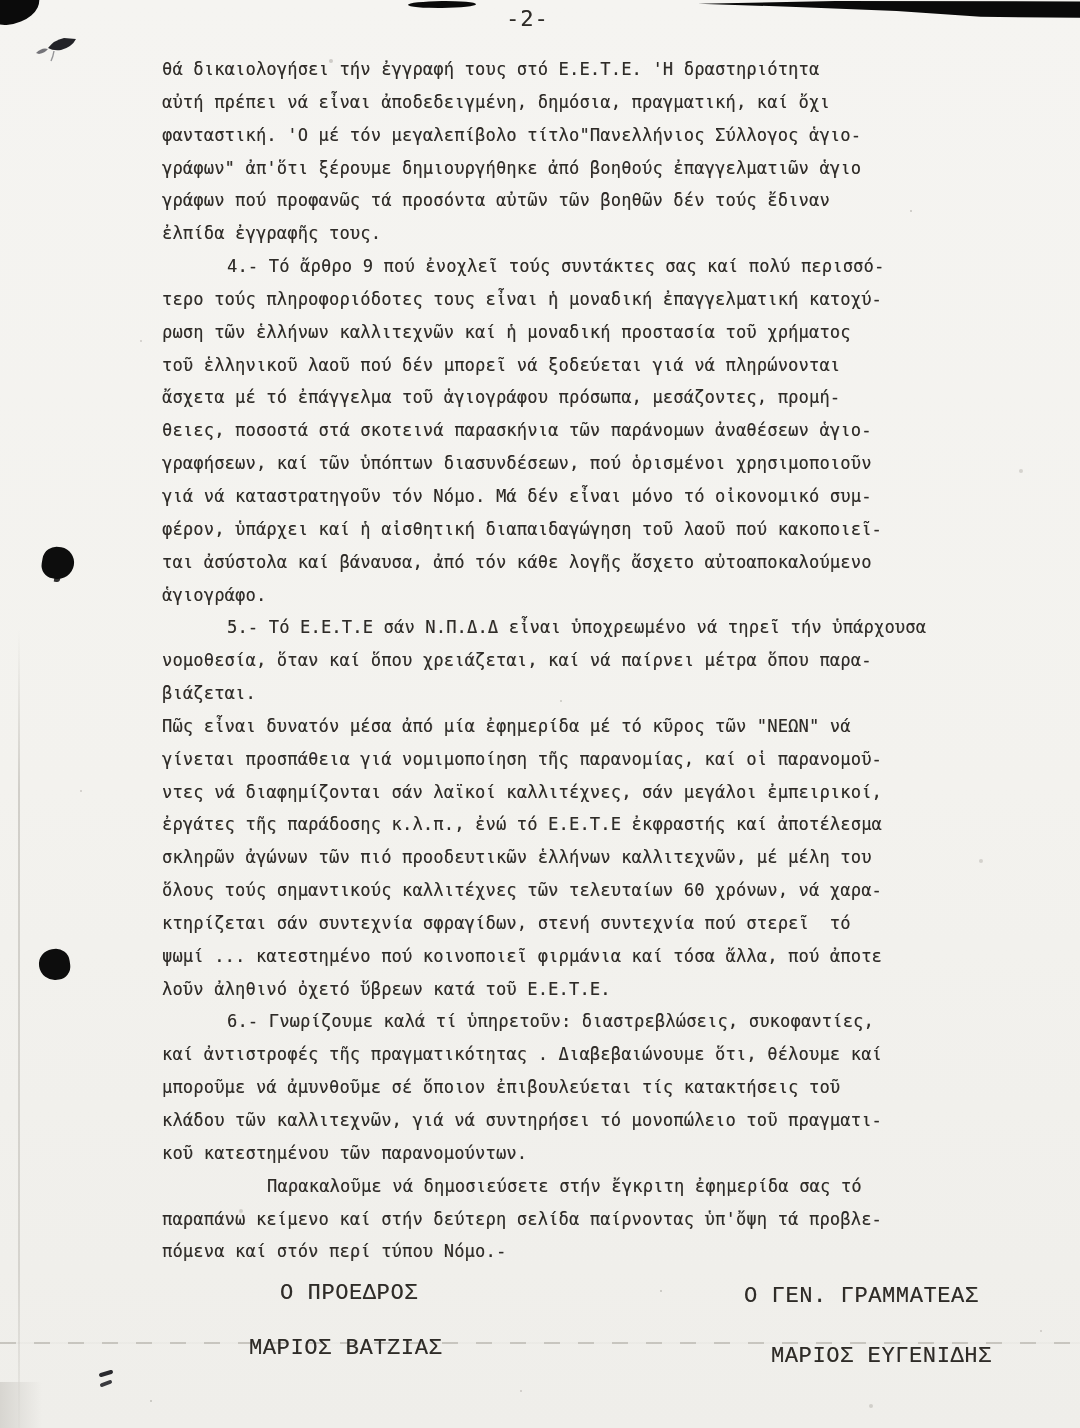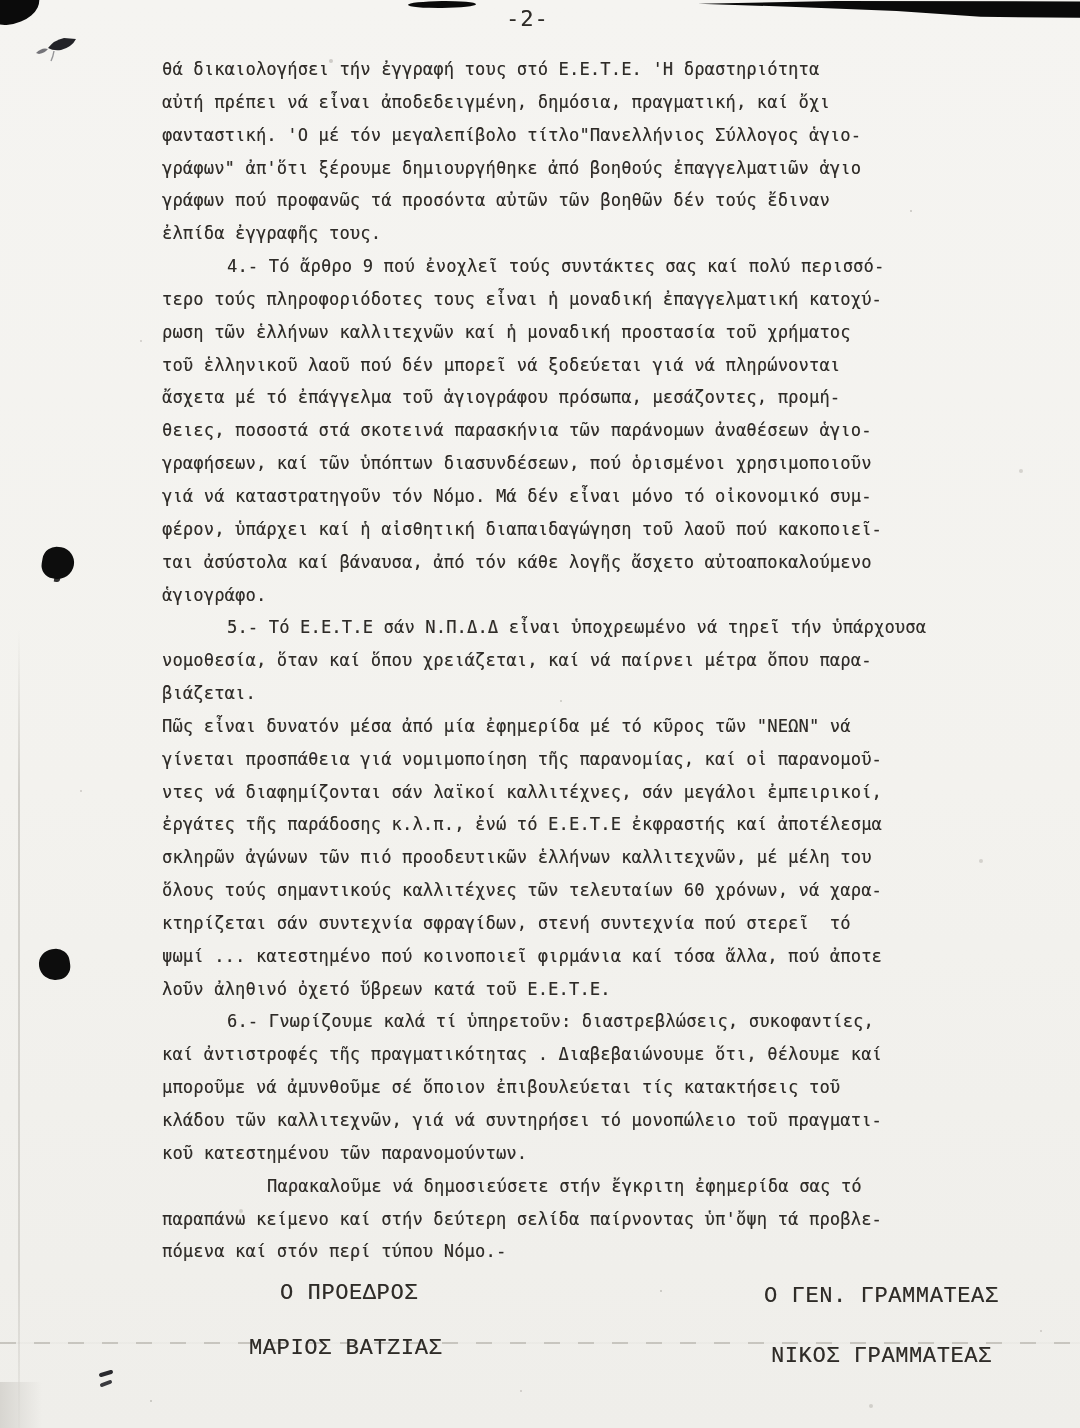--- a/index.html
+++ b/index.html
@@ -29,21 +29,21 @@
   }
   #doc-lines { position: absolute; left: 162px; top: 53px; width: 918px; }
   .line { height: 32.85px; }
   .ind1 { padding-left: 65px; }   
   .ind2 { padding-left: 105px; }  
 
   
   .sig { position: absolute; font-size: 22px; letter-spacing: 0.6px;
          text-shadow: 0.3px 0.3px 0 rgba(46,43,39,0.5); white-space: pre; font-family: Liberation Mono, monospace; }
   #president-title  { left: 280px; top: 1281px; }
-  #secretary-title  { left: 744px; top: 1284px; margin-left: 20px; }
+  #secretary-title  { left: 744px; top: 1284px; }
   #president-name   { left: 249px; top: 1336px; }
   #secretary-name   { left: 771px; top: 1344px; }
 
   
   .artifact { position: absolute; }
   #corner-blob {
     left: -12px; top: -10px; width: 52px; height: 34px;
     background: #0b0b0b; border-radius: 0 0 65% 35%;
     transform: rotate(-7deg);
   }
@@ -126,15 +126,15 @@
   </div>
   <div class="artifact" id="speckles"></div>
 
   <div id="page-number">-2-</div>
 
   <div id="doc-lines" class="typetext"><div class="line">θά δικαιολογήσει τήν ἐγγραφή τους στό Ε.Ε.Τ.Ε. 'Η δραστηριότητα</div><div class="line">αὐτή πρέπει νά εἶναι ἀποδεδειγμένη, δημόσια, πραγματική, καί ὄχι</div><div class="line">φανταστική. 'Ο μέ τόν μεγαλεπίβολο τίτλο"Πανελλήνιος Σύλλογος ἁγιο-</div><div class="line">γράφων" ἀπ'ὅτι ξέρουμε δημιουργήθηκε ἀπό βοηθούς ἐπαγγελματιῶν ἁγιο</div><div class="line">γράφων πού προφανῶς τά προσόντα αὐτῶν τῶν βοηθῶν δέν τούς ἔδιναν</div><div class="line">ἐλπίδα ἐγγραφῆς τους.</div><div class="line ind1">4.- Τό ἄρθρο 9 πού ἐνοχλεῖ τούς συντάκτες σας καί πολύ περισσό-</div><div class="line">τερο τούς πληροφοριόδοτες τους εἶναι ἡ μοναδική ἐπαγγελματική κατοχύ-</div><div class="line">ρωση τῶν ἑλλήνων καλλιτεχνῶν καί ἡ μοναδική προστασία τοῦ χρήματος</div><div class="line">τοῦ ἑλληνικοῦ λαοῦ πού δέν μπορεῖ νά ξοδεύεται γιά νά πληρώνονται</div><div class="line">ἄσχετα μέ τό ἐπάγγελμα τοῦ ἁγιογράφου πρόσωπα, μεσάζοντες, προμή-</div><div class="line">θειες, ποσοστά στά σκοτεινά παρασκήνια τῶν παράνομων ἀναθέσεων ἁγιο-</div><div class="line">γραφήσεων, καί τῶν ὑπόπτων διασυνδέσεων, πού ὁρισμένοι χρησιμοποιοῦν</div><div class="line">γιά νά καταστρατηγοῦν τόν Νόμο. Μά δέν εἶναι μόνο τό οἰκονομικό συμ-</div><div class="line">φέρον, ὑπάρχει καί ἡ αἰσθητική διαπαιδαγώγηση τοῦ λαοῦ πού κακοποιεῖ-</div><div class="line">ται ἀσύστολα καί βάναυσα, ἀπό τόν κάθε λογῆς ἄσχετο αὐτοαποκαλούμενο</div><div class="line">ἁγιογράφο.</div><div class="line ind1">5.- Τό Ε.Ε.Τ.Ε σάν Ν.Π.Δ.Δ εἶναι ὑποχρεωμένο νά τηρεῖ τήν ὑπάρχουσα</div><div class="line">νομοθεσία, ὅταν καί ὅπου χρειάζεται, καί νά παίρνει μέτρα ὅπου παρα-</div><div class="line">βιάζεται.</div><div class="line">Πῶς εἶναι δυνατόν μέσα ἀπό μία ἐφημερίδα μέ τό κῦρος τῶν "ΝΕΩΝ" νά</div><div class="line">γίνεται προσπάθεια γιά νομιμοποίηση τῆς παρανομίας, καί οἱ παρανομοῦ-</div><div class="line">ντες νά διαφημίζονται σάν λαϊκοί καλλιτέχνες, σάν μεγάλοι ἐμπειρικοί,</div><div class="line">ἐργάτες τῆς παράδοσης κ.λ.π., ἐνώ τό Ε.Ε.Τ.Ε ἐκφραστής καί ἀποτέλεσμα</div><div class="line">σκληρῶν ἀγώνων τῶν πιό προοδευτικῶν ἑλλήνων καλλιτεχνῶν, μέ μέλη του</div><div class="line">ὅλους τούς σημαντικούς καλλιτέχνες τῶν τελευταίων 60 χρόνων, νά χαρα-</div><div class="line">κτηρίζεται σάν συντεχνία σφραγίδων, στενή συντεχνία πού στερεῖ  τό</div><div class="line">ψωμί ... κατεστημένο πού κοινοποιεῖ φιρμάνια καί τόσα ἄλλα, πού ἀποτε</div><div class="line">λοῦν ἀληθινό ὀχετό ὕβρεων κατά τοῦ Ε.Ε.Τ.Ε.</div><div class="line ind1">6.- Γνωρίζουμε καλά τί ὑπηρετοῦν: διαστρεβλώσεις, συκοφαντίες,</div><div class="line">καί ἀντιστροφές τῆς πραγματικότητας . Διαβεβαιώνουμε ὅτι, θέλουμε καί</div><div class="line">μποροῦμε νά ἀμυνθοῦμε σέ ὅποιον ἐπιβουλεύεται τίς κατακτήσεις τοῦ</div><div class="line">κλάδου τῶν καλλιτεχνῶν, γιά νά συντηρήσει τό μονοπώλειο τοῦ πραγματι-</div><div class="line">κοῦ κατεστημένου τῶν παρανομούντων.</div><div class="line ind2">Παρακαλοῦμε νά δημοσιεύσετε στήν ἔγκριτη ἐφημερίδα σας τό</div><div class="line">παραπάνω κείμενο καί στήν δεύτερη σελίδα παίρνοντας ὑπ'ὄψη τά προβλε-</div><div class="line">πόμενα καί στόν περί τύπου Νόμο.-</div></div>
 
   <div class="sig" id="president-title">Ο ΠΡΟΕΔΡΟΣ</div>
   <div class="sig" id="secretary-title">Ο ΓΕΝ. ΓΡΑΜΜΑΤΕΑΣ</div>
   <div class="sig" id="president-name">ΜΑΡΙΟΣ ΒΑΤΖΙΑΣ</div>
-  <div class="sig" id="secretary-name">ΝΙΚΟΣ ΓΡΑΜΜΑΤΕΑΣ</div>
+  <div class="sig" id="secretary-name">ΜΑΡΙΟΣ ΕΥΓΕΝΙΔΗΣ</div>
 
 </div>
 
 </body></html>

